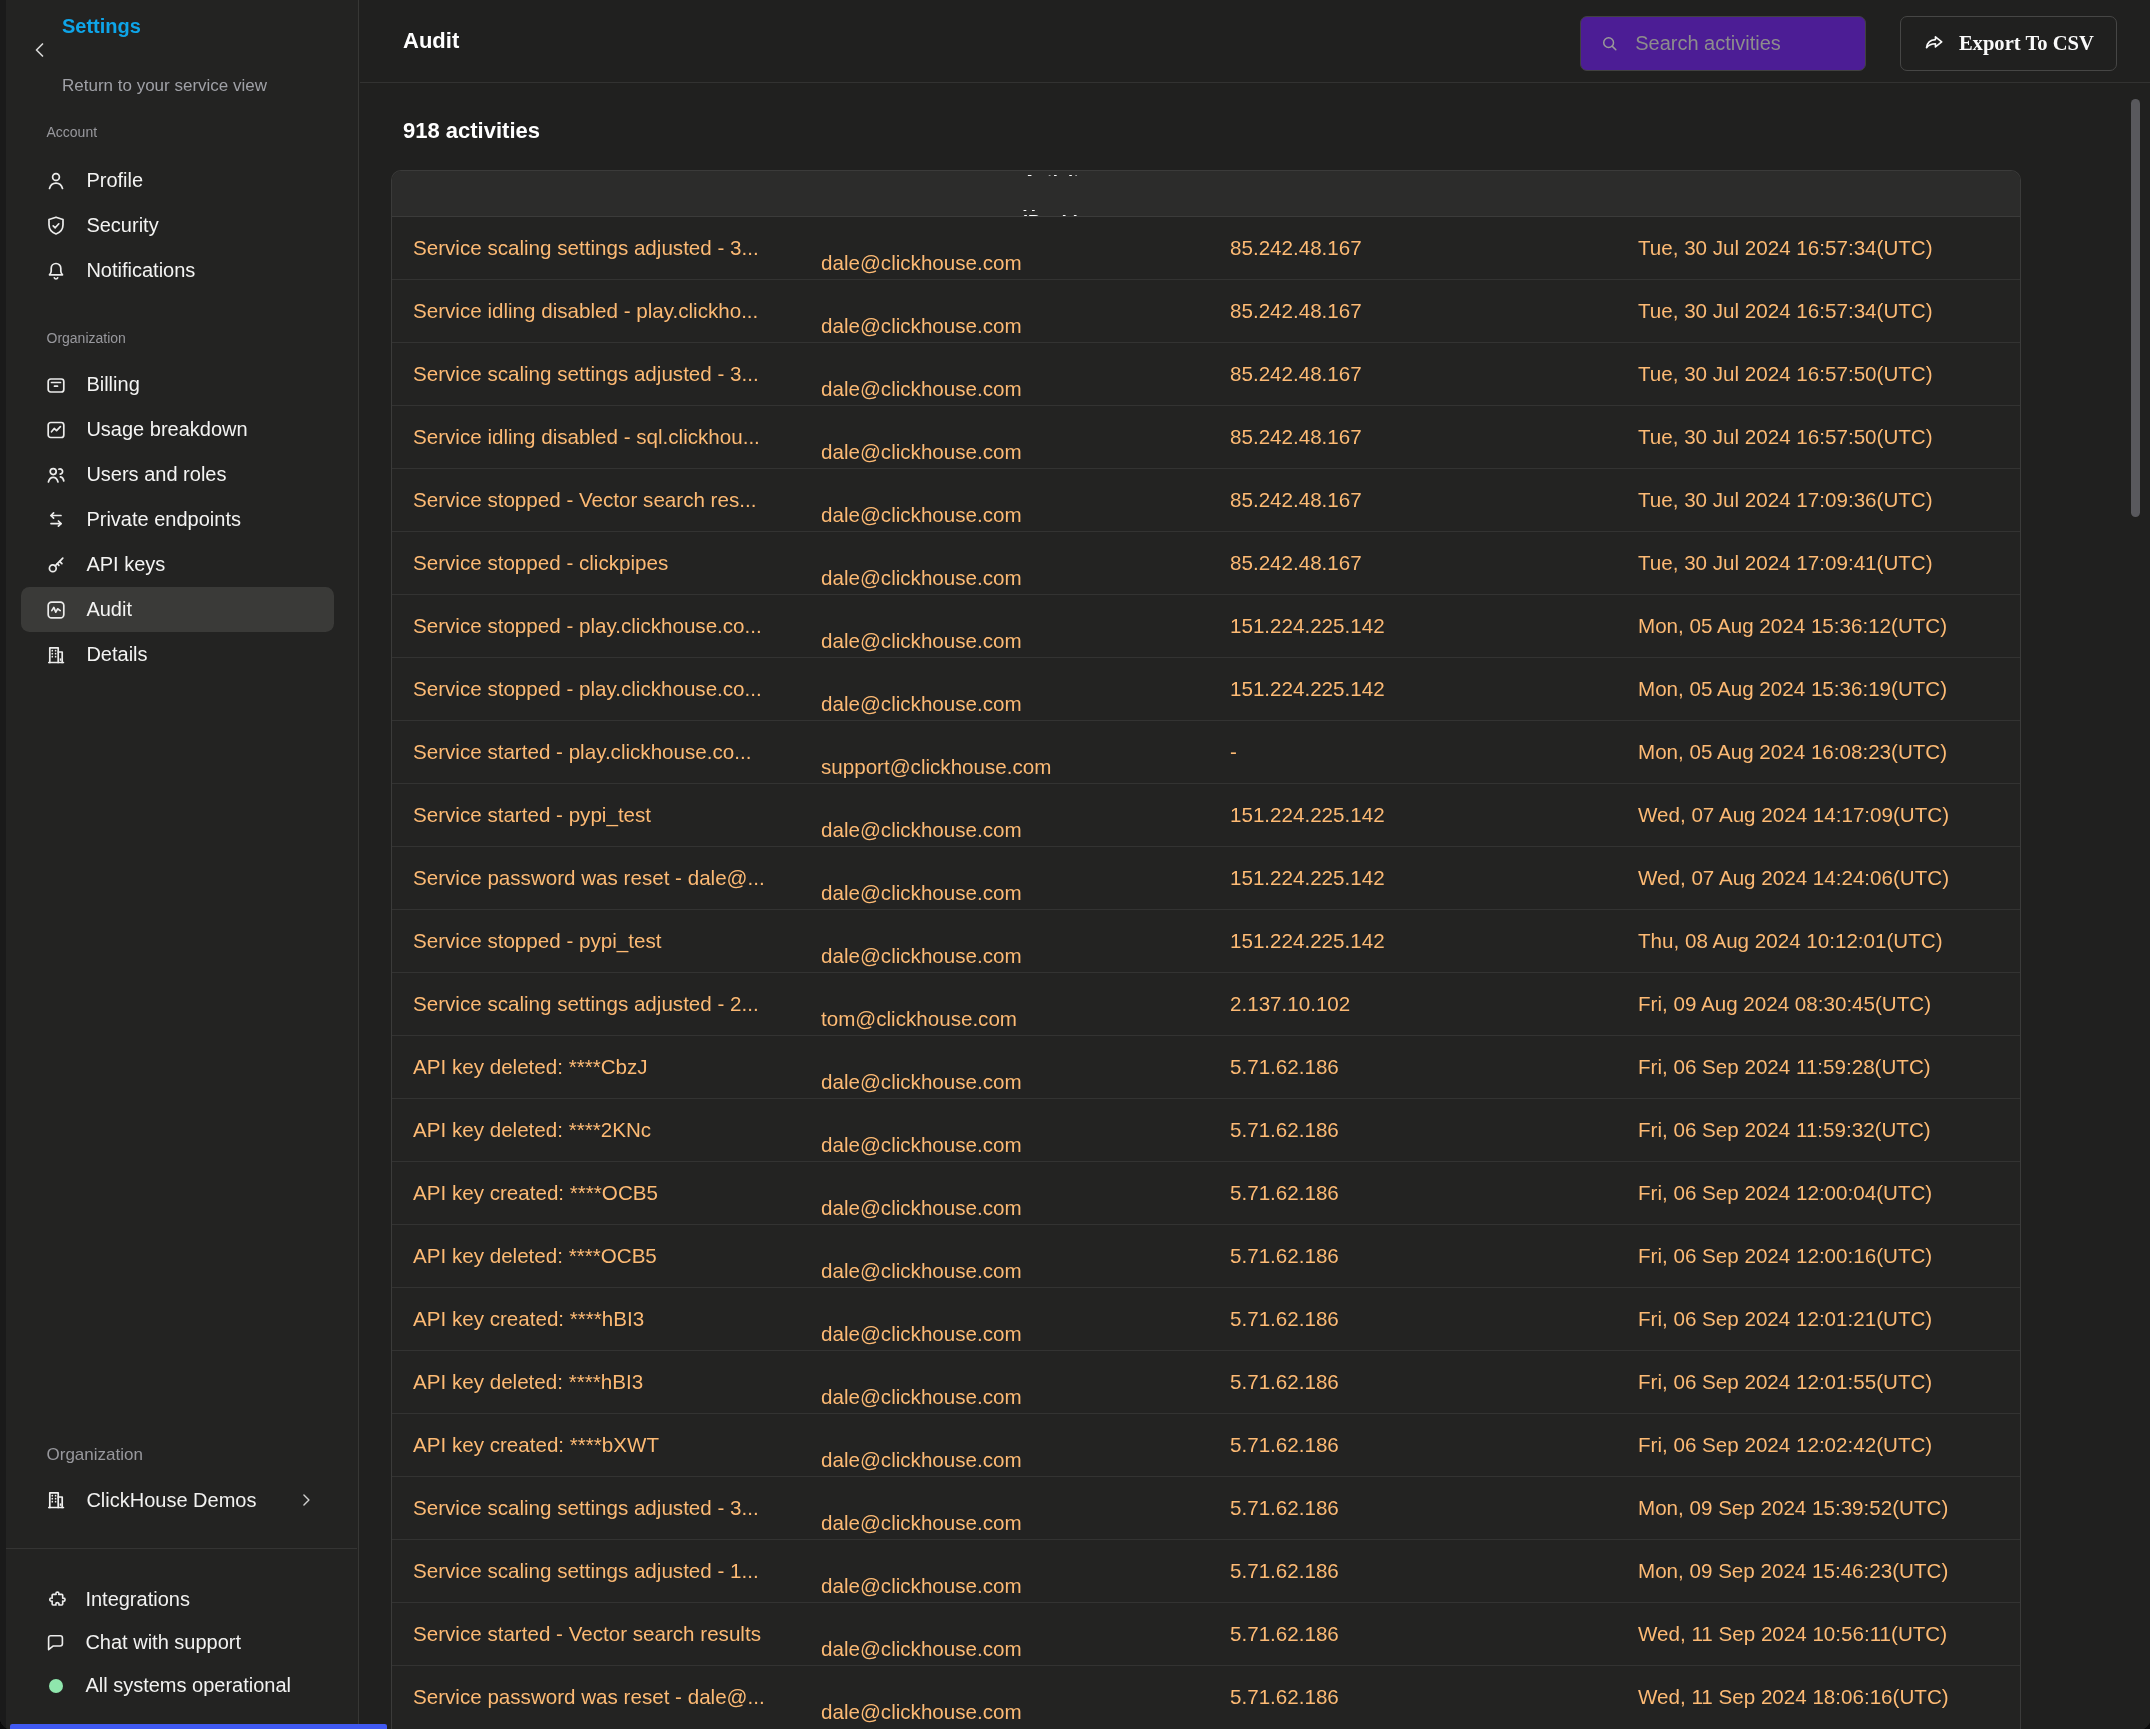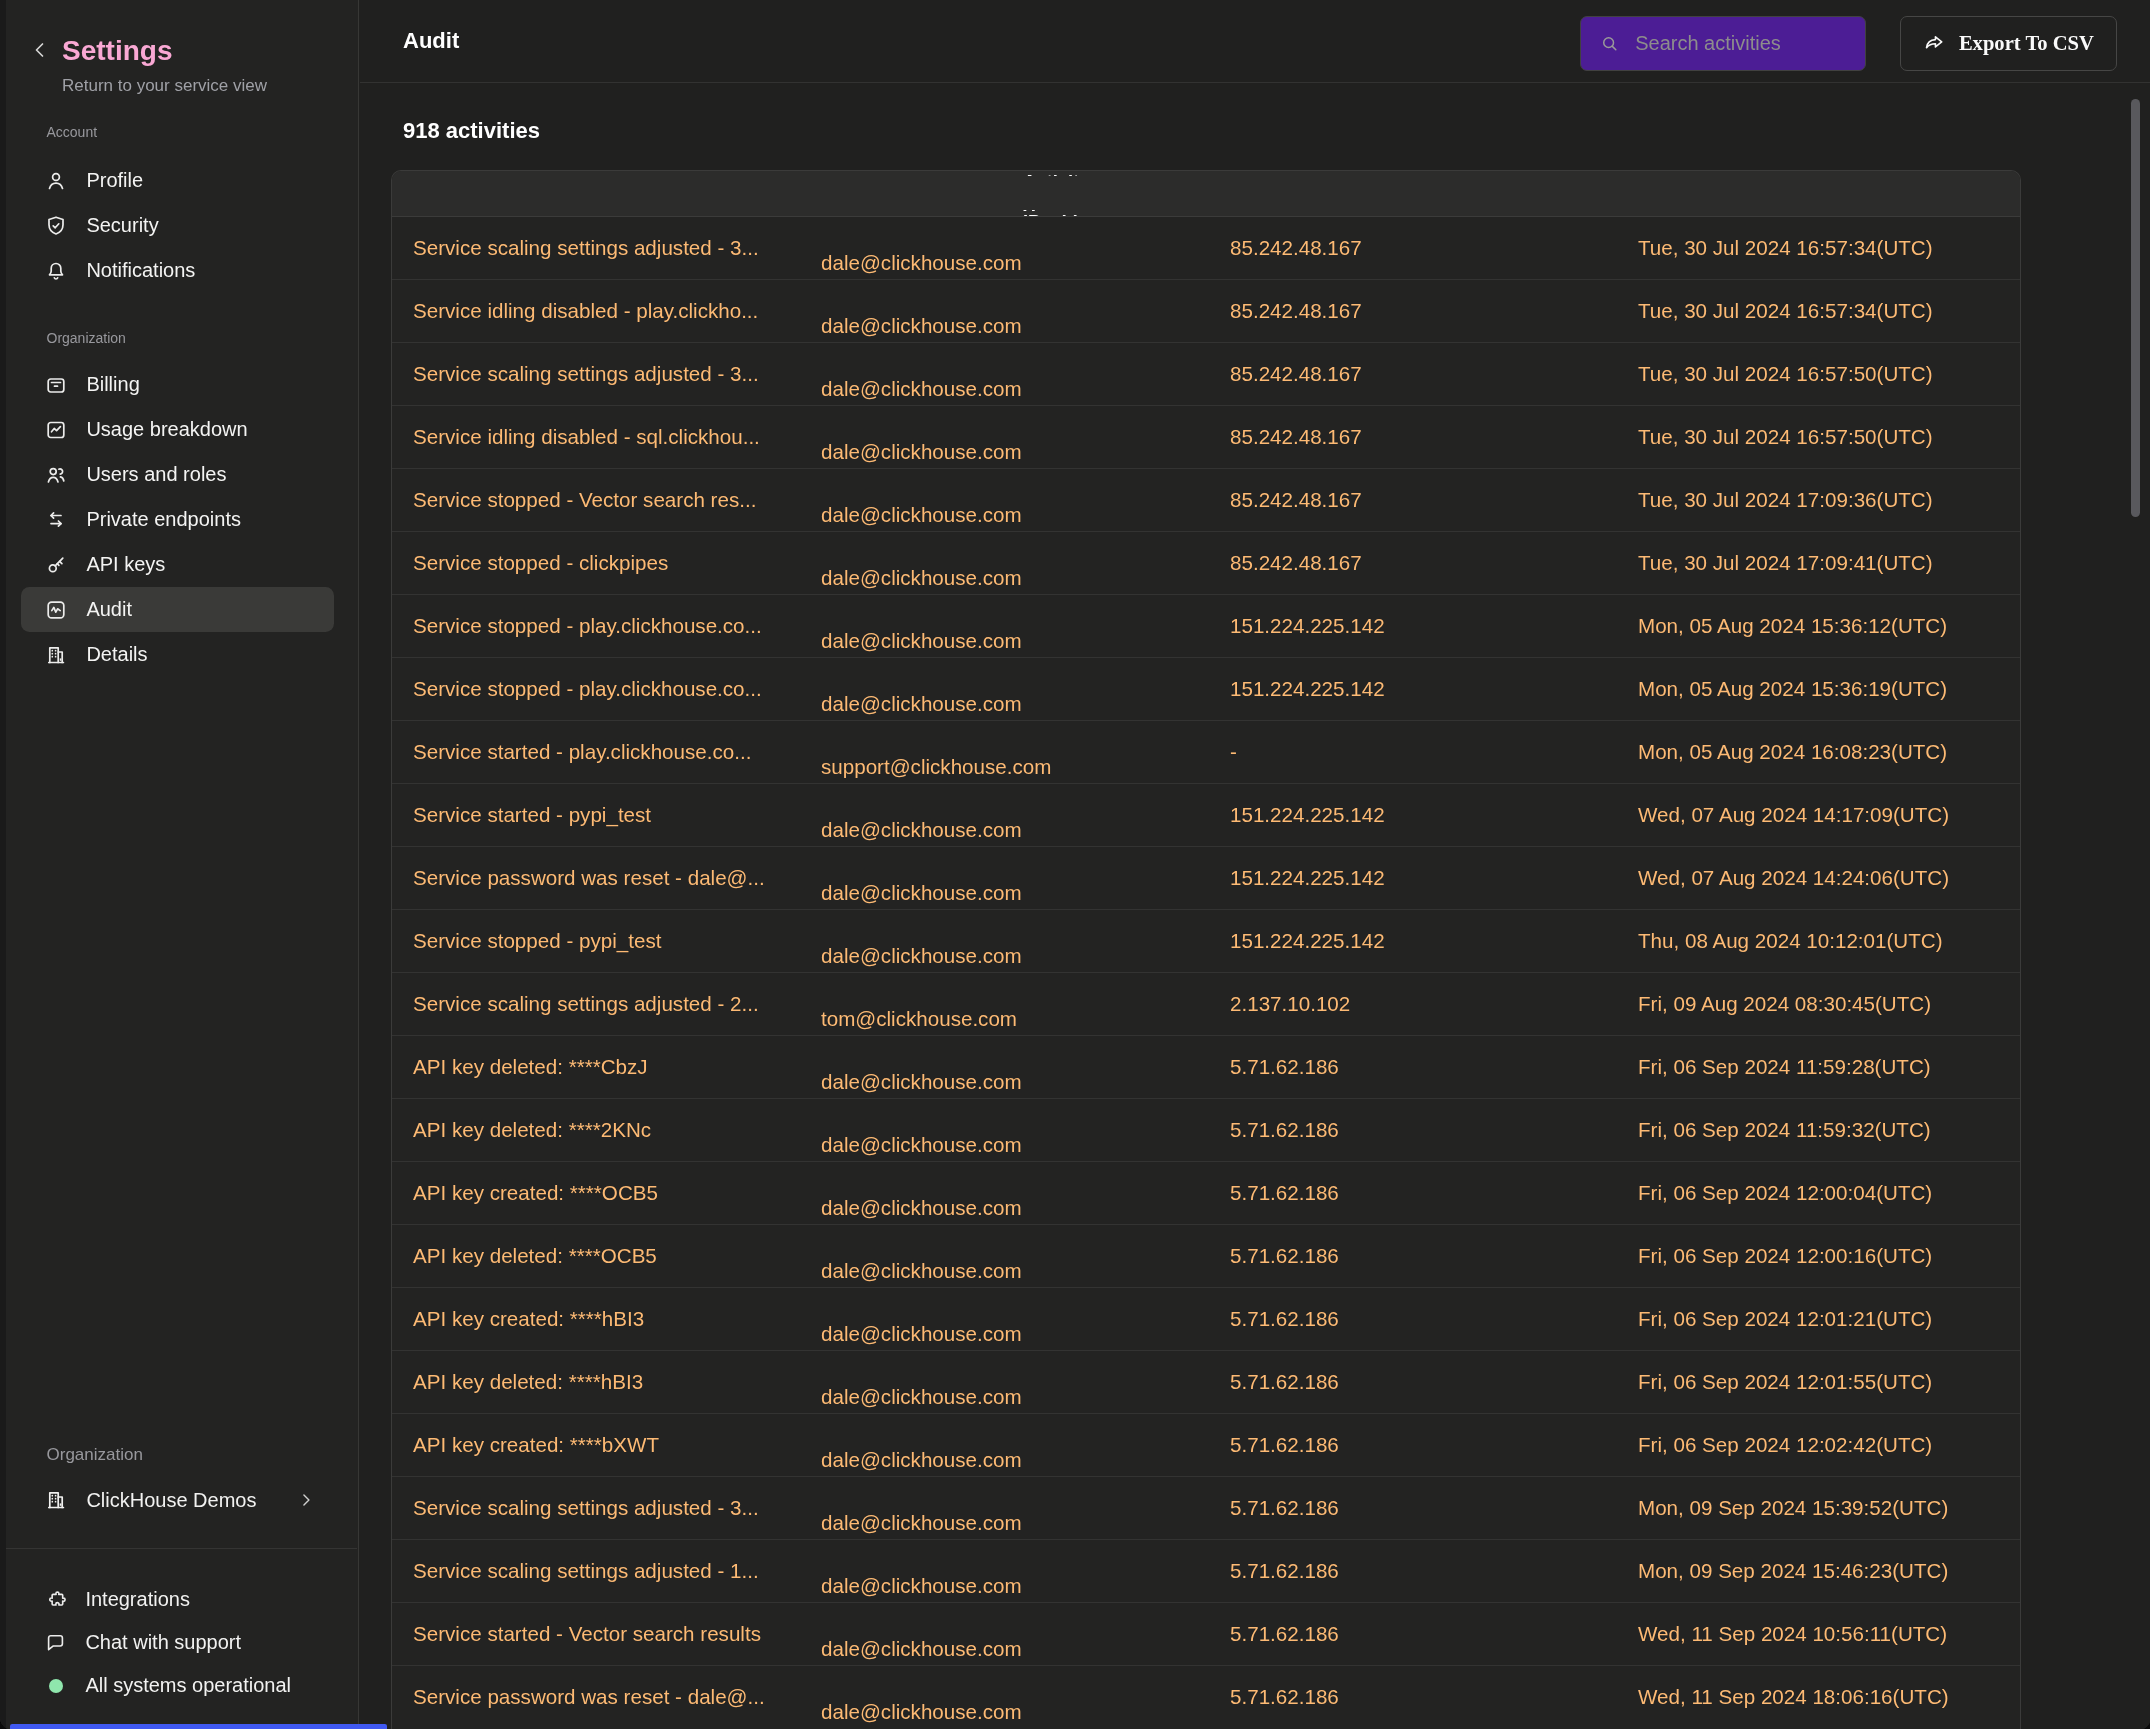--- a/index.html
+++ b/index.html
@@ -7,21 +7,21 @@
     overflow:hidden;font-family:"Liberation Sans","DejaVu Sans",sans-serif;color:#f2f2f1;
     -webkit-font-smoothing:antialiased;}
   .icon{display:inline-flex;align-items:center;justify-content:center;flex:0 0 auto;}
   .icon svg{width:100%;height:100%;fill:none;stroke:currentColor;stroke-width:1.7;stroke-linecap:round;stroke-linejoin:round;}
 
   
   .sidebar{position:absolute;left:0;top:0;bottom:0;width:359px;background:#232322;border-right:1.4px solid #373735;box-sizing:border-box;}
   .left-edge{position:absolute;left:0;top:0;bottom:0;width:5.7px;background:#1a1a1a;z-index:5;}
   .sidebar-header{position:absolute;top:0;left:0;right:0;height:106px;}
   .back-btn{position:absolute;left:28px;top:38px;width:24px;height:24px;color:#d6d6d5;cursor:pointer;}
-  .sb-title{position:absolute;left:62px;top:35px;font-size:28px;font-weight:700;color:#f9a8d4;}
+  .sb-title{position:absolute;left:62px;top:15px;font-size:20px;font-weight:700;color:#0ea5e9;}
   .sb-subtitle{position:absolute;left:62px;top:76px;font-size:17px;color:#9fa0a6;}
   .sidebar-nav{position:absolute;top:106px;left:21px;right:24px;}
   .section-label{display:flex;align-items:center;padding-left:25.5px;color:#98989d;font-size:14px;font-weight:500;}
   .sidebar-nav > .section-label{height:52px;}
   .sidebar-nav > .section-label:not(:first-child){height:48px;margin-top:21px;}
   .nav-item{height:45px;border-radius:8.5px;display:flex;align-items:center;padding-left:23px;gap:18.4px;
     font-size:20px;font-weight:500;color:#f4f4f3;cursor:pointer;}
   .nav-item .icon{width:24px;height:24px;color:#ececeb;}
   .nav-item.active{background:#3a3a38;}
   .sidebar-org{position:absolute;top:1438px;left:21px;right:24px;}

